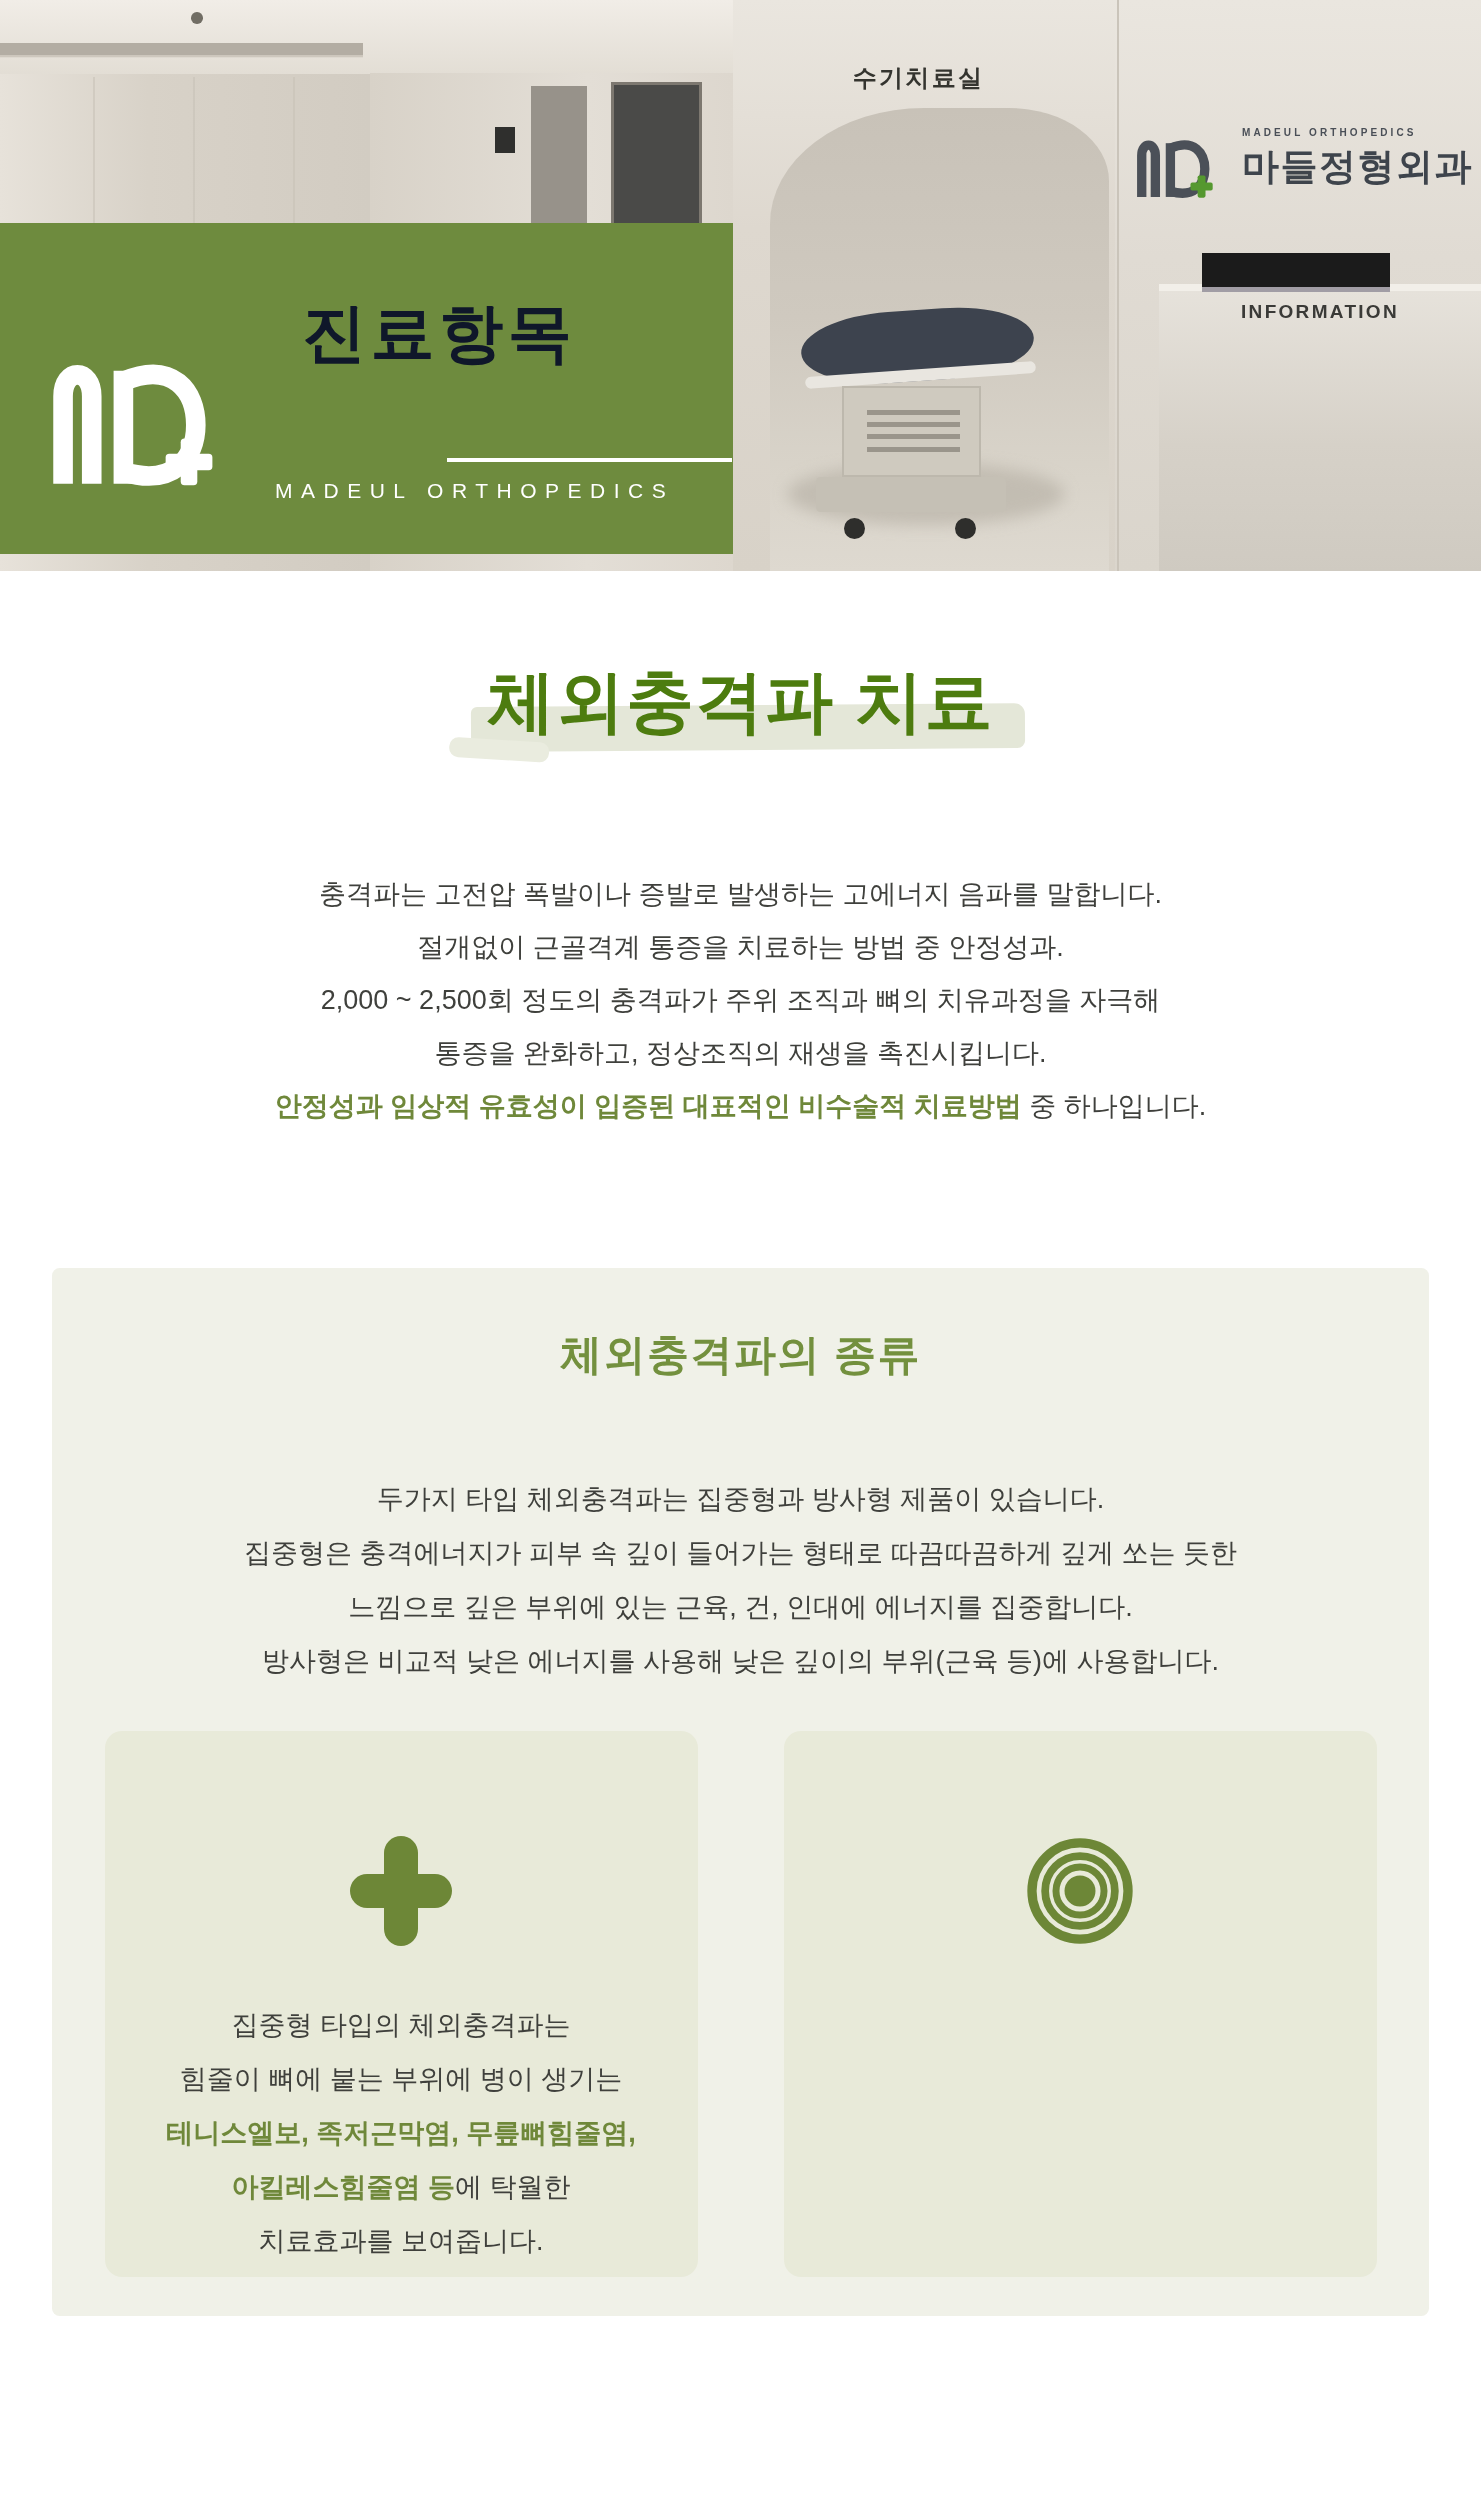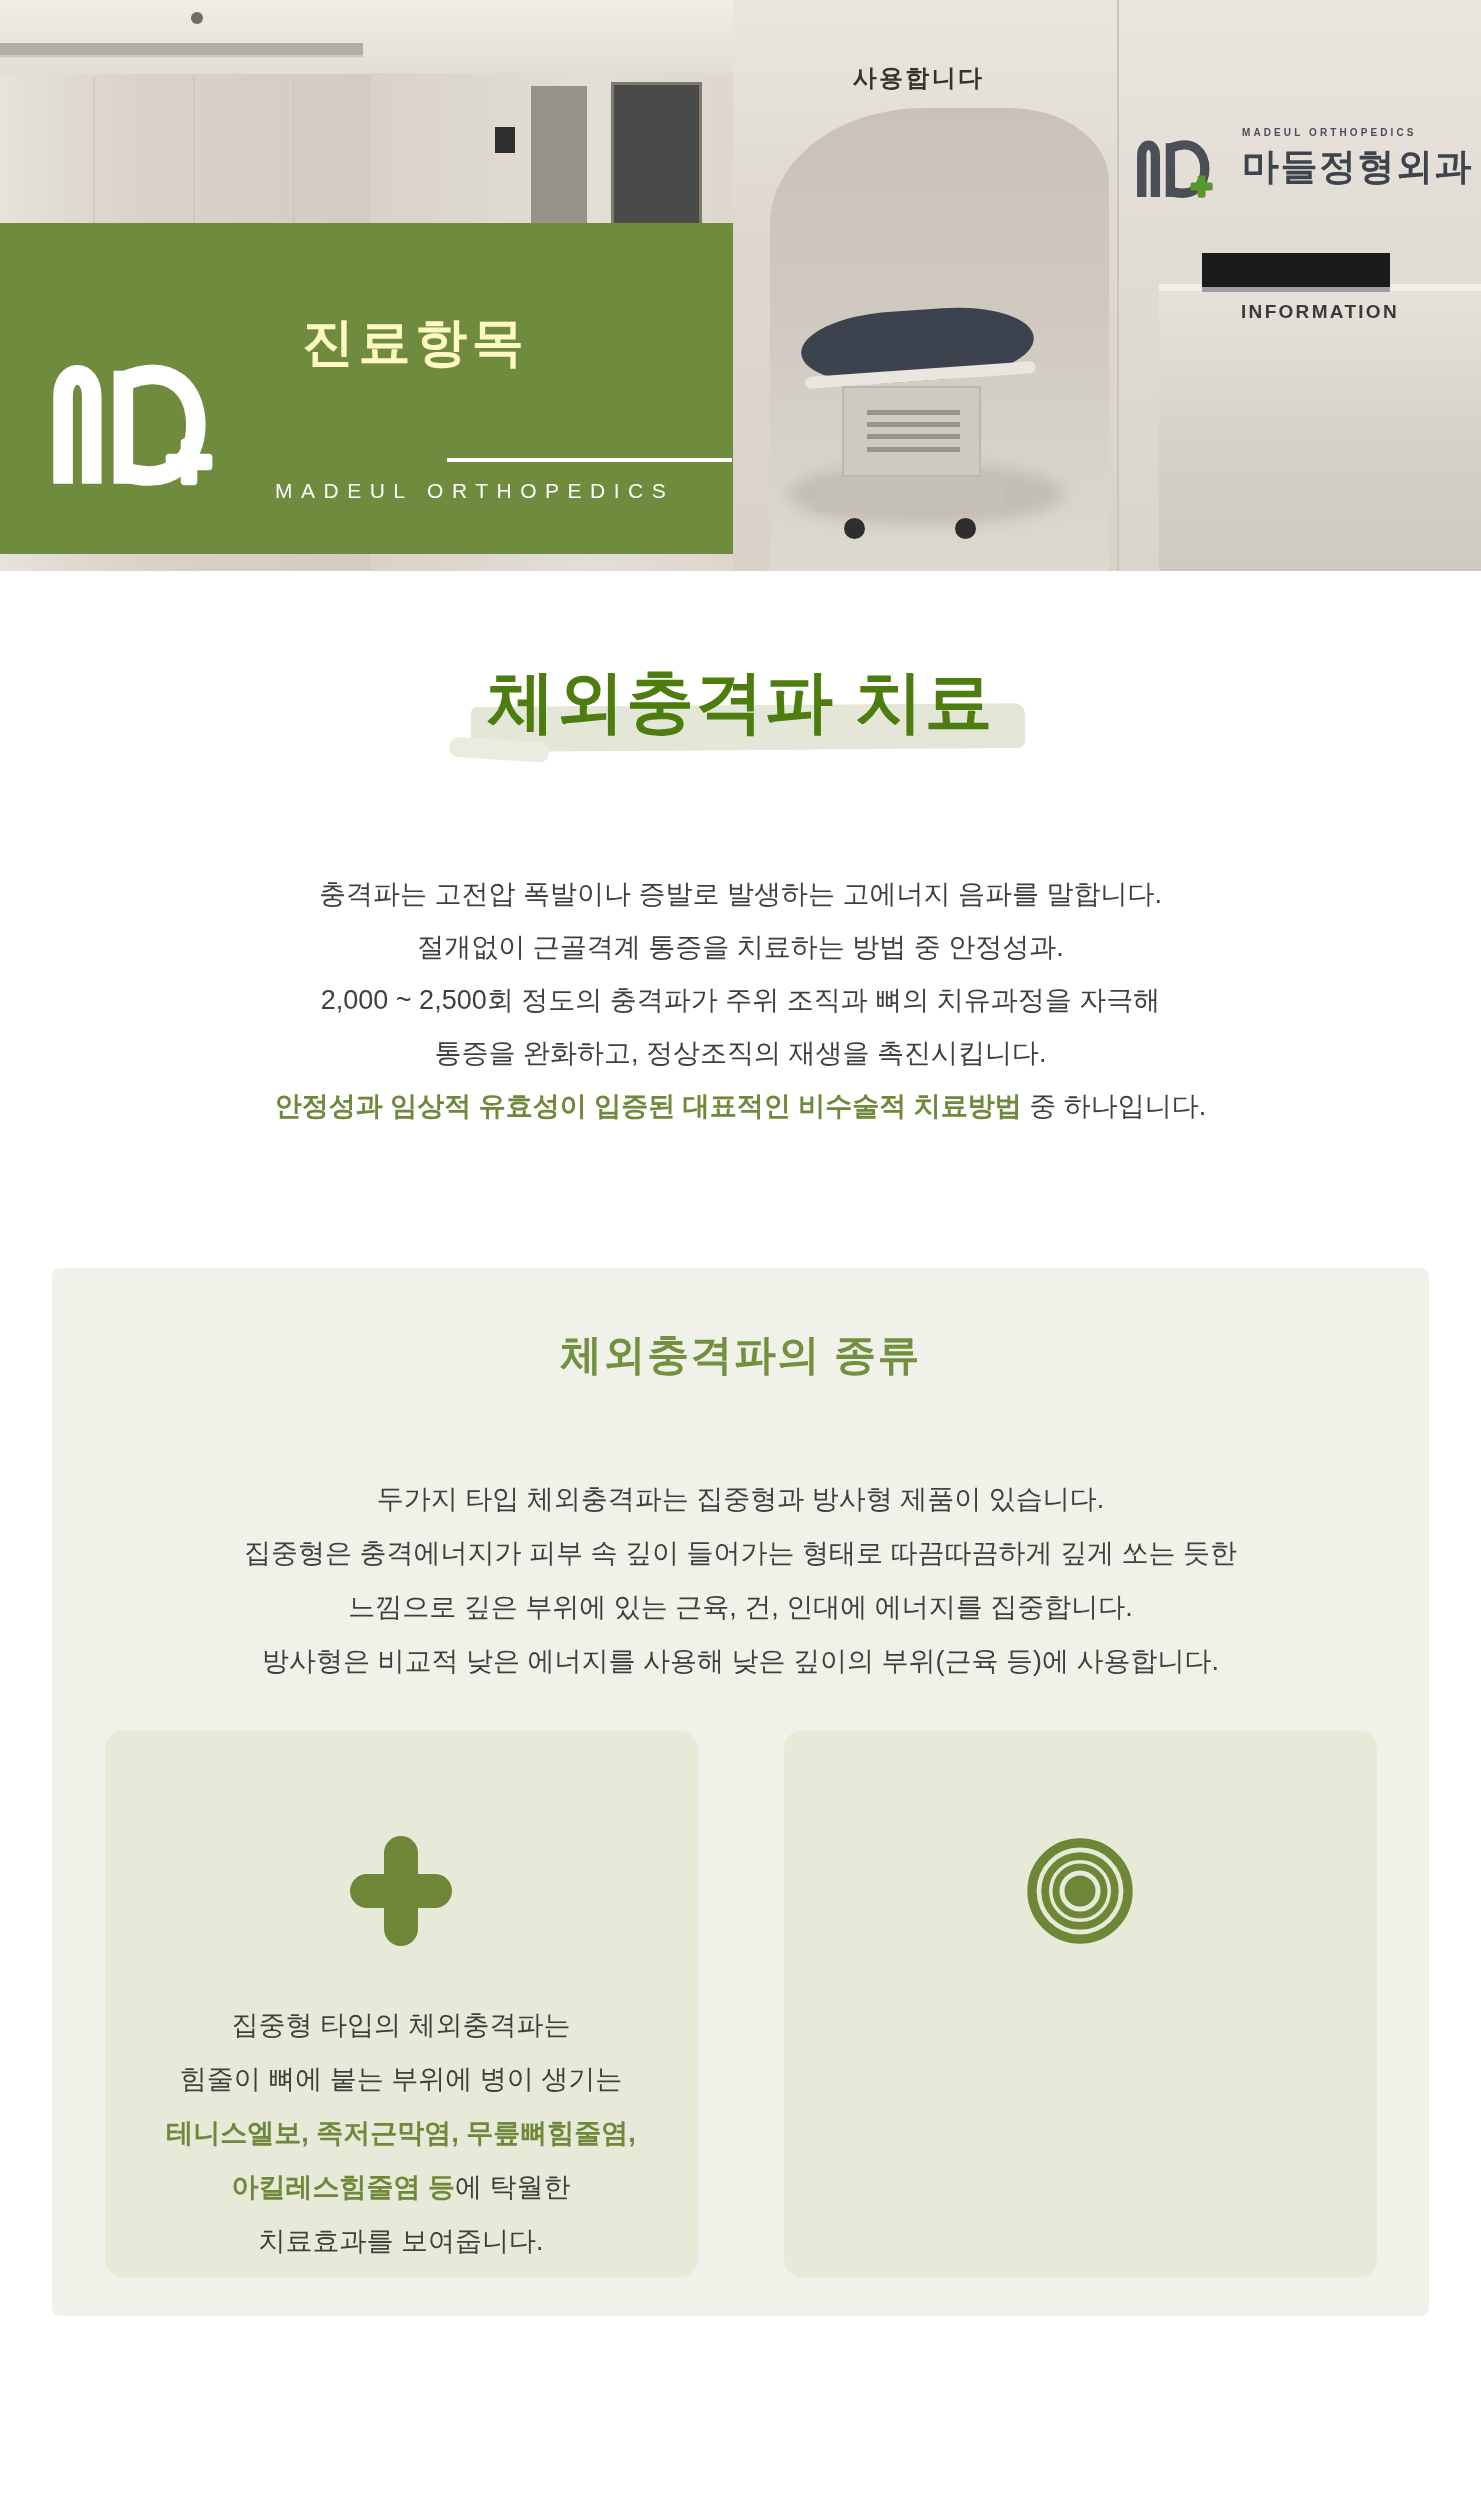--- a/index.html
+++ b/index.html
@@ -41,21 +41,21 @@
   .wall-logo-kr{font-size:37px;font-weight:800;letter-spacing:1.5px;color:#3e444c;margin-top:3.9px;}
   .desk-edge{position:absolute;left:1159px;top:284px;width:322px;height:7px;background:#f2efe9;}
   .desk-face{position:absolute;left:1159px;top:291px;width:322px;height:280px;background:linear-gradient(180deg,#e6e2db 0,#d6d1c8 55%,#cfcac1);}
   .monitor{position:absolute;left:1202px;top:253px;width:188px;height:34px;background:#1b1b1b;}
   .monitor-base{position:absolute;left:1202px;top:287px;width:188px;height:4.6px;background:#a19da5;}
   .info-label{position:absolute;left:1159px;top:301px;width:322px;text-align:center;font-size:19px;font-weight:700;letter-spacing:2.3px;color:#3a3a37;}
 
   
   .banner{position:absolute;left:0;top:223px;width:733px;height:331px;background:var(--brand);}
   .banner-logo{position:absolute;left:51px;top:100px;color:#fff;}
-  .banner-title{position:absolute;left:302px;top:93px;font-size:52px;font-weight:800;letter-spacing:4.6px;color:#fef9c3;line-height:1;}
+  .banner-title{position:absolute;left:302px;top:78px;font-size:64px;font-weight:800;letter-spacing:4.6px;color:#0f172a;line-height:1;}
   .banner-line{position:absolute;left:447px;top:235px;width:285px;height:3.9px;background:#fff;}
   .banner-sub{position:absolute;left:275px;top:256px;font-size:21px;font-weight:500;letter-spacing:8.5px;color:#fff;}
 
   
   .intro{text-align:center;}
   .intro-title-wrap{position:relative;display:inline-block;margin-top:86px;}
   .intro-title{position:relative;z-index:1;margin:5px;font-size:68px;font-weight:800;letter-spacing:1.5px;color:#4d7c0f;line-height:1.15;}
   .highlight{position:absolute;z-index:0;left:-10.8px;right:-26px;bottom:-4.6px;height:45px;background:var(--hl);border-radius:6.2px 10.8px 7.7px 12.3px;transform:rotate(-.4deg);}
   .highlight::before{content:'';position:absolute;left:-21.6px;bottom:-7.7px;width:100px;height:20px;background:#eaecdf;border-radius:9.3px;transform:rotate(4deg);}
   .paragraph{font-size:27px;color:var(--dark);}
@@ -91,21 +91,21 @@
       <div class="seam" style="left:293px"></div>
       <div class="corridor"></div>
       <div class="door-light"></div>
       <div class="door-dark"></div>
       <div class="sign-small"></div>
       <div class="glow" style="left:787px;top:10.8px"></div>
       <div class="glow" style="left:1003px;top:7.7px"></div>
       <div class="glow" style="left:1234px;top:12.3px"></div>
       <div class="arch-face"></div>
       <div class="arch-open"></div>
-      <div class="room-sign">사용합니다</div>
+      <div class="room-sign">수기치료실</div>
       <div class="bed-shadow"></div>
       <div class="bed-top"></div>
       <div class="bed-rim"></div>
       <div class="bed-mid">
         <div class="vent" style="top:21.6px"></div>
         <div class="vent" style="top:34px"></div>
         <div class="vent" style="top:46px"></div>
         <div class="vent" style="top:59px"></div>
       </div>
       <div class="bed-base"></div>

